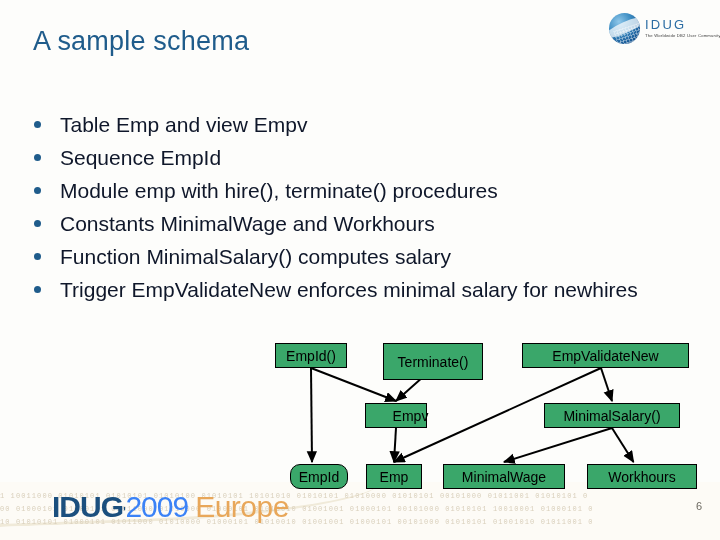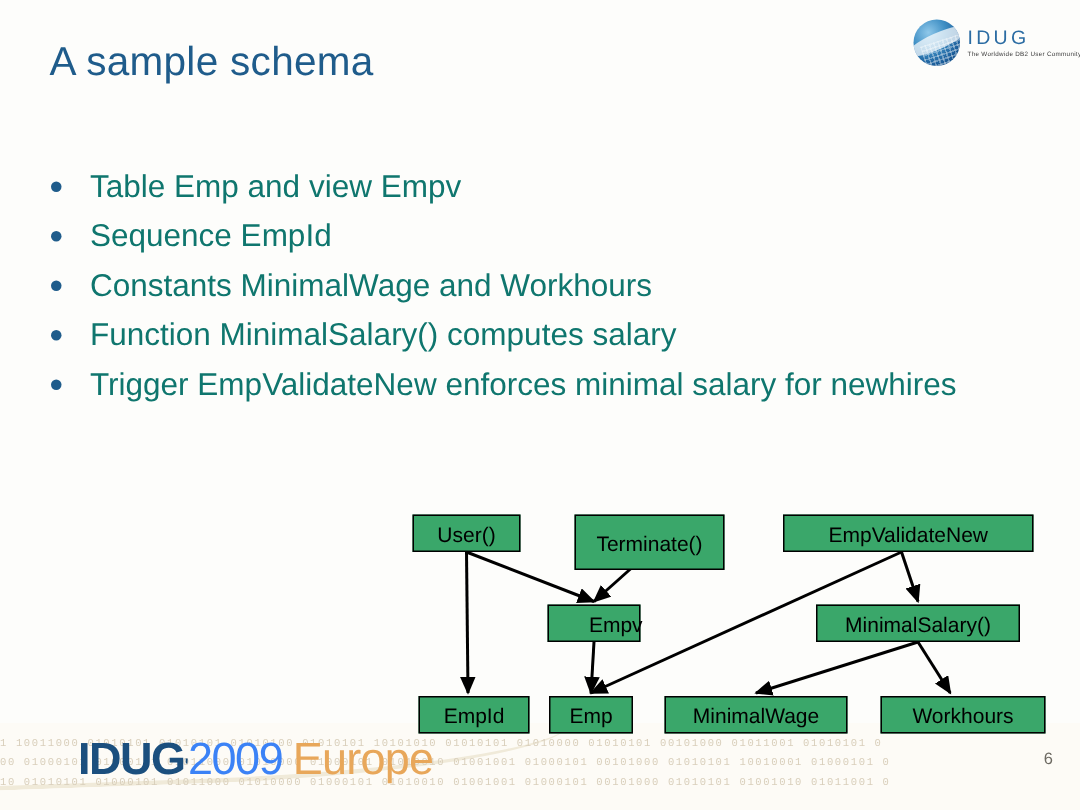--- a/index.html
+++ b/index.html
@@ -99,21 +99,21 @@
     width: 7px;
     height: 7px;
     border-radius: 50%;
     background: #1f5c8b;
     flex: none;
     margin-top: 10px;
     margin-right: 19px;
   }
   .bullet-text {
     font-size: 21px;
-    color: #0f766e;
+    color: #0f172a;
     line-height: 1.29;
     max-width: 610px;
   }
 
   
   .diagram {
     position: absolute;
     left: 0;
     top: 0;
     width: 720px;
@@ -203,20 +203,24 @@
 </div>
 
 <div class="bullets">
   <div class="bullet-row">
     <span class="bullet-dot"></span>
     <span class="bullet-text">Table Emp and view Empv</span>
   </div>
   <div class="bullet-row">
     <span class="bullet-dot"></span>
     <span class="bullet-text">Sequence EmpId</span>
+  </div>
+  <div class="bullet-row">
+    <span class="bullet-dot"></span>
+    <span class="bullet-text">Module emp with hire(), terminate() procedures</span>
   </div>
   <div class="bullet-row">
     <span class="bullet-dot"></span>
     <span class="bullet-text">Constants MinimalWage and Workhours</span>
   </div>
   <div class="bullet-row">
     <span class="bullet-dot"></span>
     <span class="bullet-text">Function MinimalSalary() computes salary</span>
   </div>
   <div class="bullet-row">
@@ -253,22 +257,22 @@
       <line x1="311" y1="368" x2="396" y2="401" marker-end="url(#arrowhead)"></line>
       <line x1="433" y1="368" x2="396" y2="401" marker-end="url(#arrowhead)"></line>
       <line x1="396" y1="428" x2="394" y2="462" marker-end="url(#arrowhead)"></line>
       <line x1="601" y1="368" x2="394" y2="462" marker-end="url(#arrowhead)"></line>
       <line x1="601" y1="368" x2="612" y2="401" marker-end="url(#arrowhead)"></line>
       <line x1="612" y1="428" x2="504" y2="462" marker-end="url(#arrowhead)"></line>
       <line x1="612" y1="428" x2="633.5" y2="462" marker-end="url(#arrowhead)"></line>
     </g>
 </svg>
 <div id="node-layer">
-    <div class="node" style="left: 275px; top: 343px; width: 72px; height: 25px;">User()</div>
+    <div class="node" style="left: 275px; top: 343px; width: 72px; height: 25px;">EmpId()</div>
     <div class="node" style="left: 383px; top: 343px; width: 100px; height: 37px;">Terminate()</div>
     <div class="node" style="left: 522px; top: 343px; width: 167px; height: 25px;">EmpValidateNew</div>
     <div class="node" style="left: 365px; top: 403px; width: 62px; height: 25px; padding-left: 29px;">Empv</div>
     <div class="node" style="left: 544px; top: 403px; width: 136px; height: 25px;">MinimalSalary()</div>
-    <div class="node" style="left: 279px; top: 464px; width: 74px; height: 25px;">EmpId</div>
+    <div class="node" style="left: 290px; top: 464px; width: 58px; height: 25px; border-radius: 10px;">EmpId</div>
     <div class="node" style="left: 366px; top: 464px; width: 56px; height: 25px;">Emp</div>
     <div class="node" style="left: 443px; top: 464px; width: 122px; height: 25px;">MinimalWage</div>
     <div class="node" style="left: 587px; top: 464px; width: 110px; height: 25px;">Workhours</div>
   </div>
 
 </body></html>

